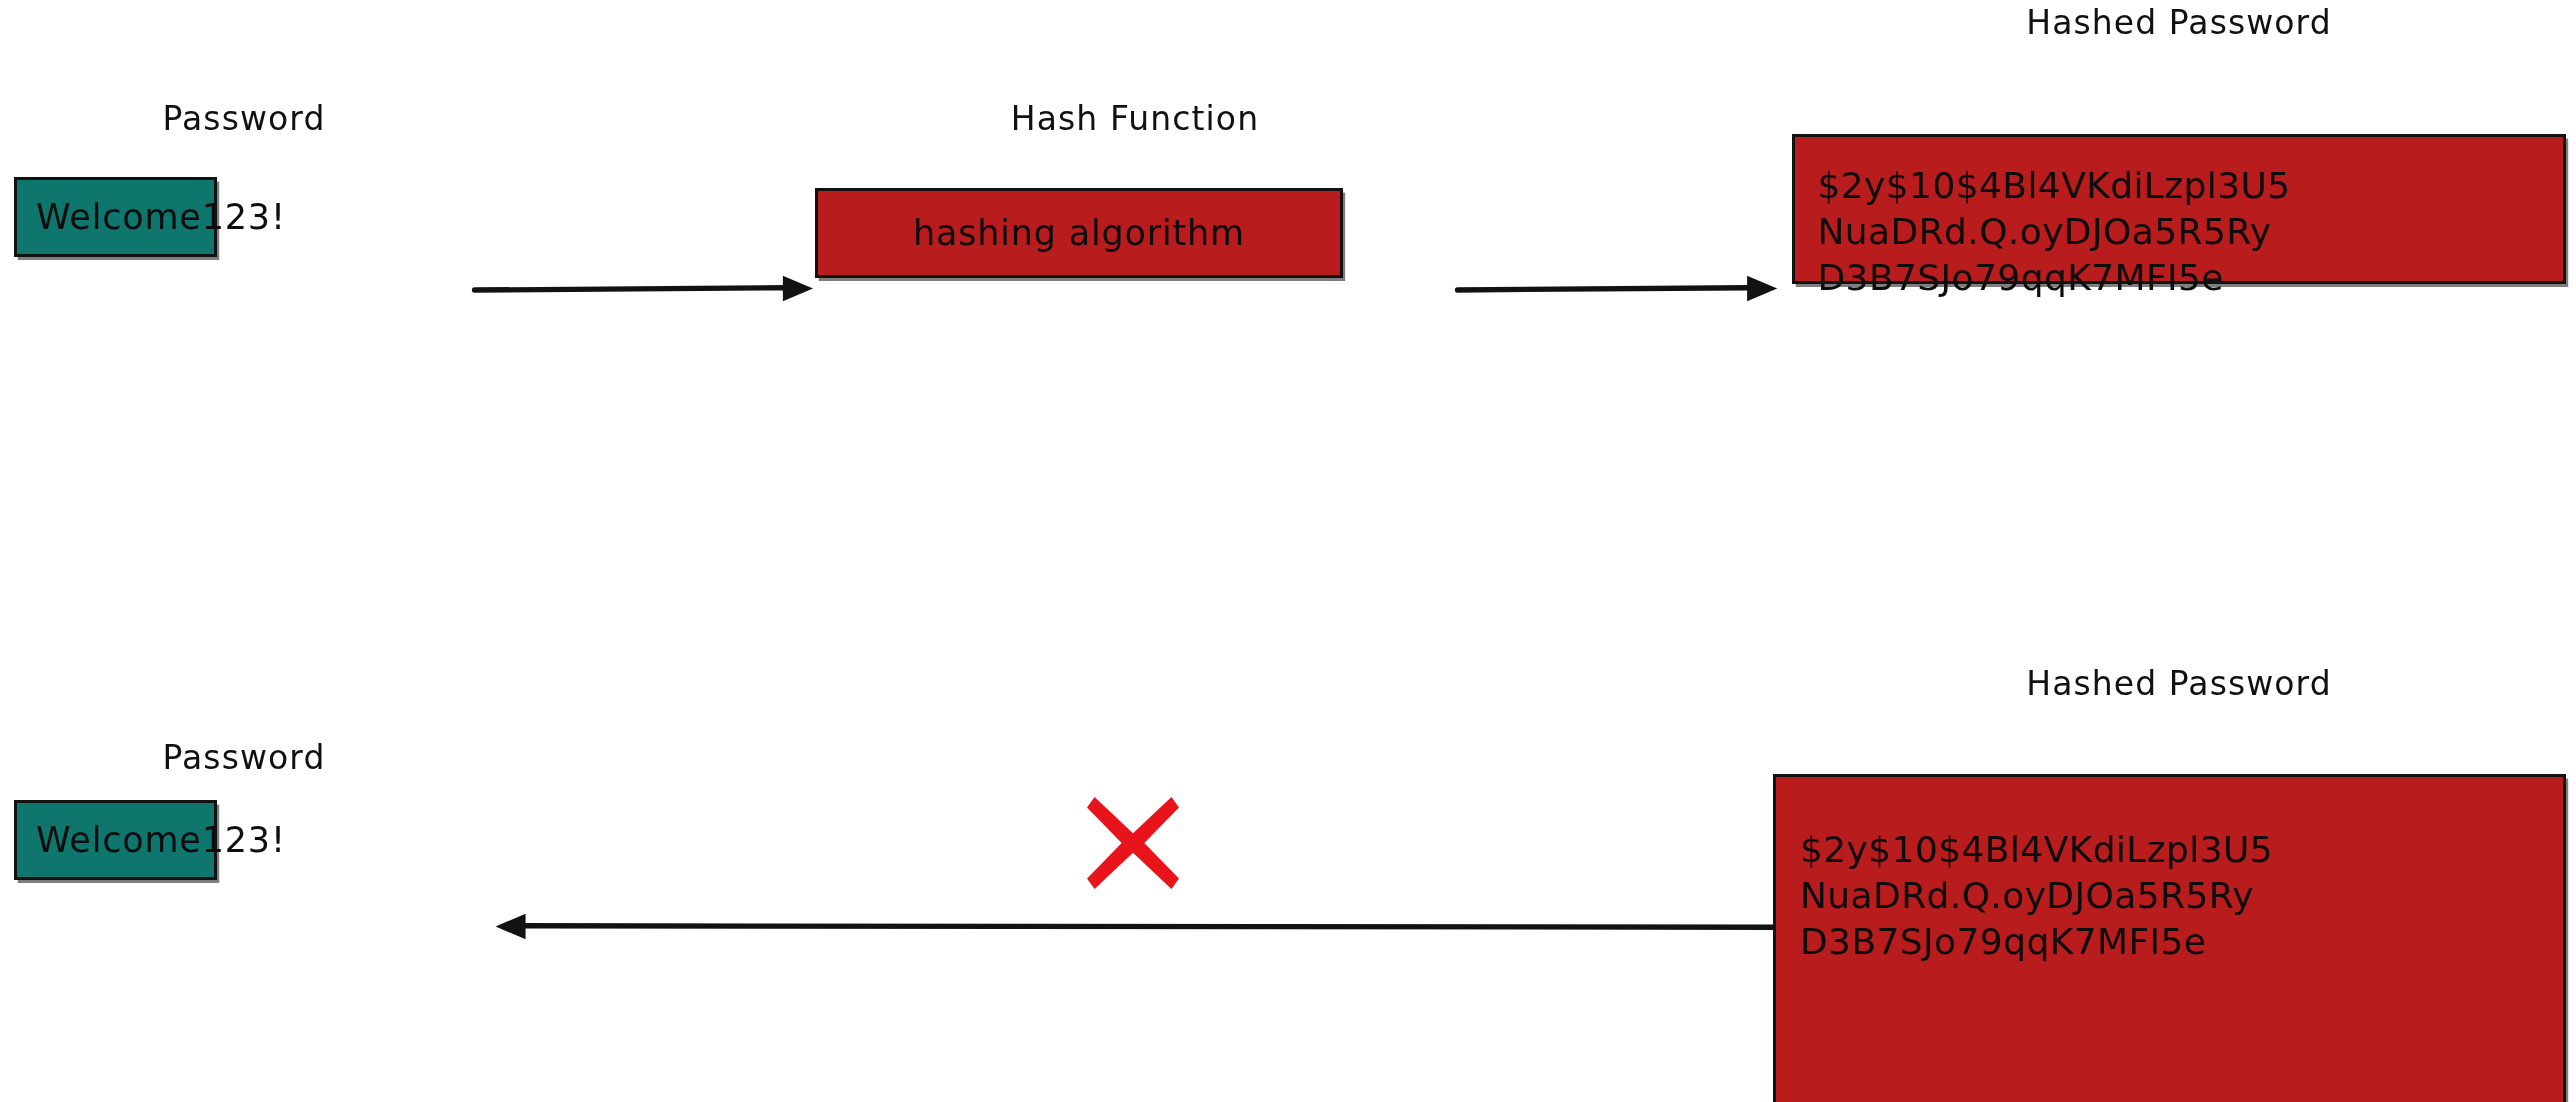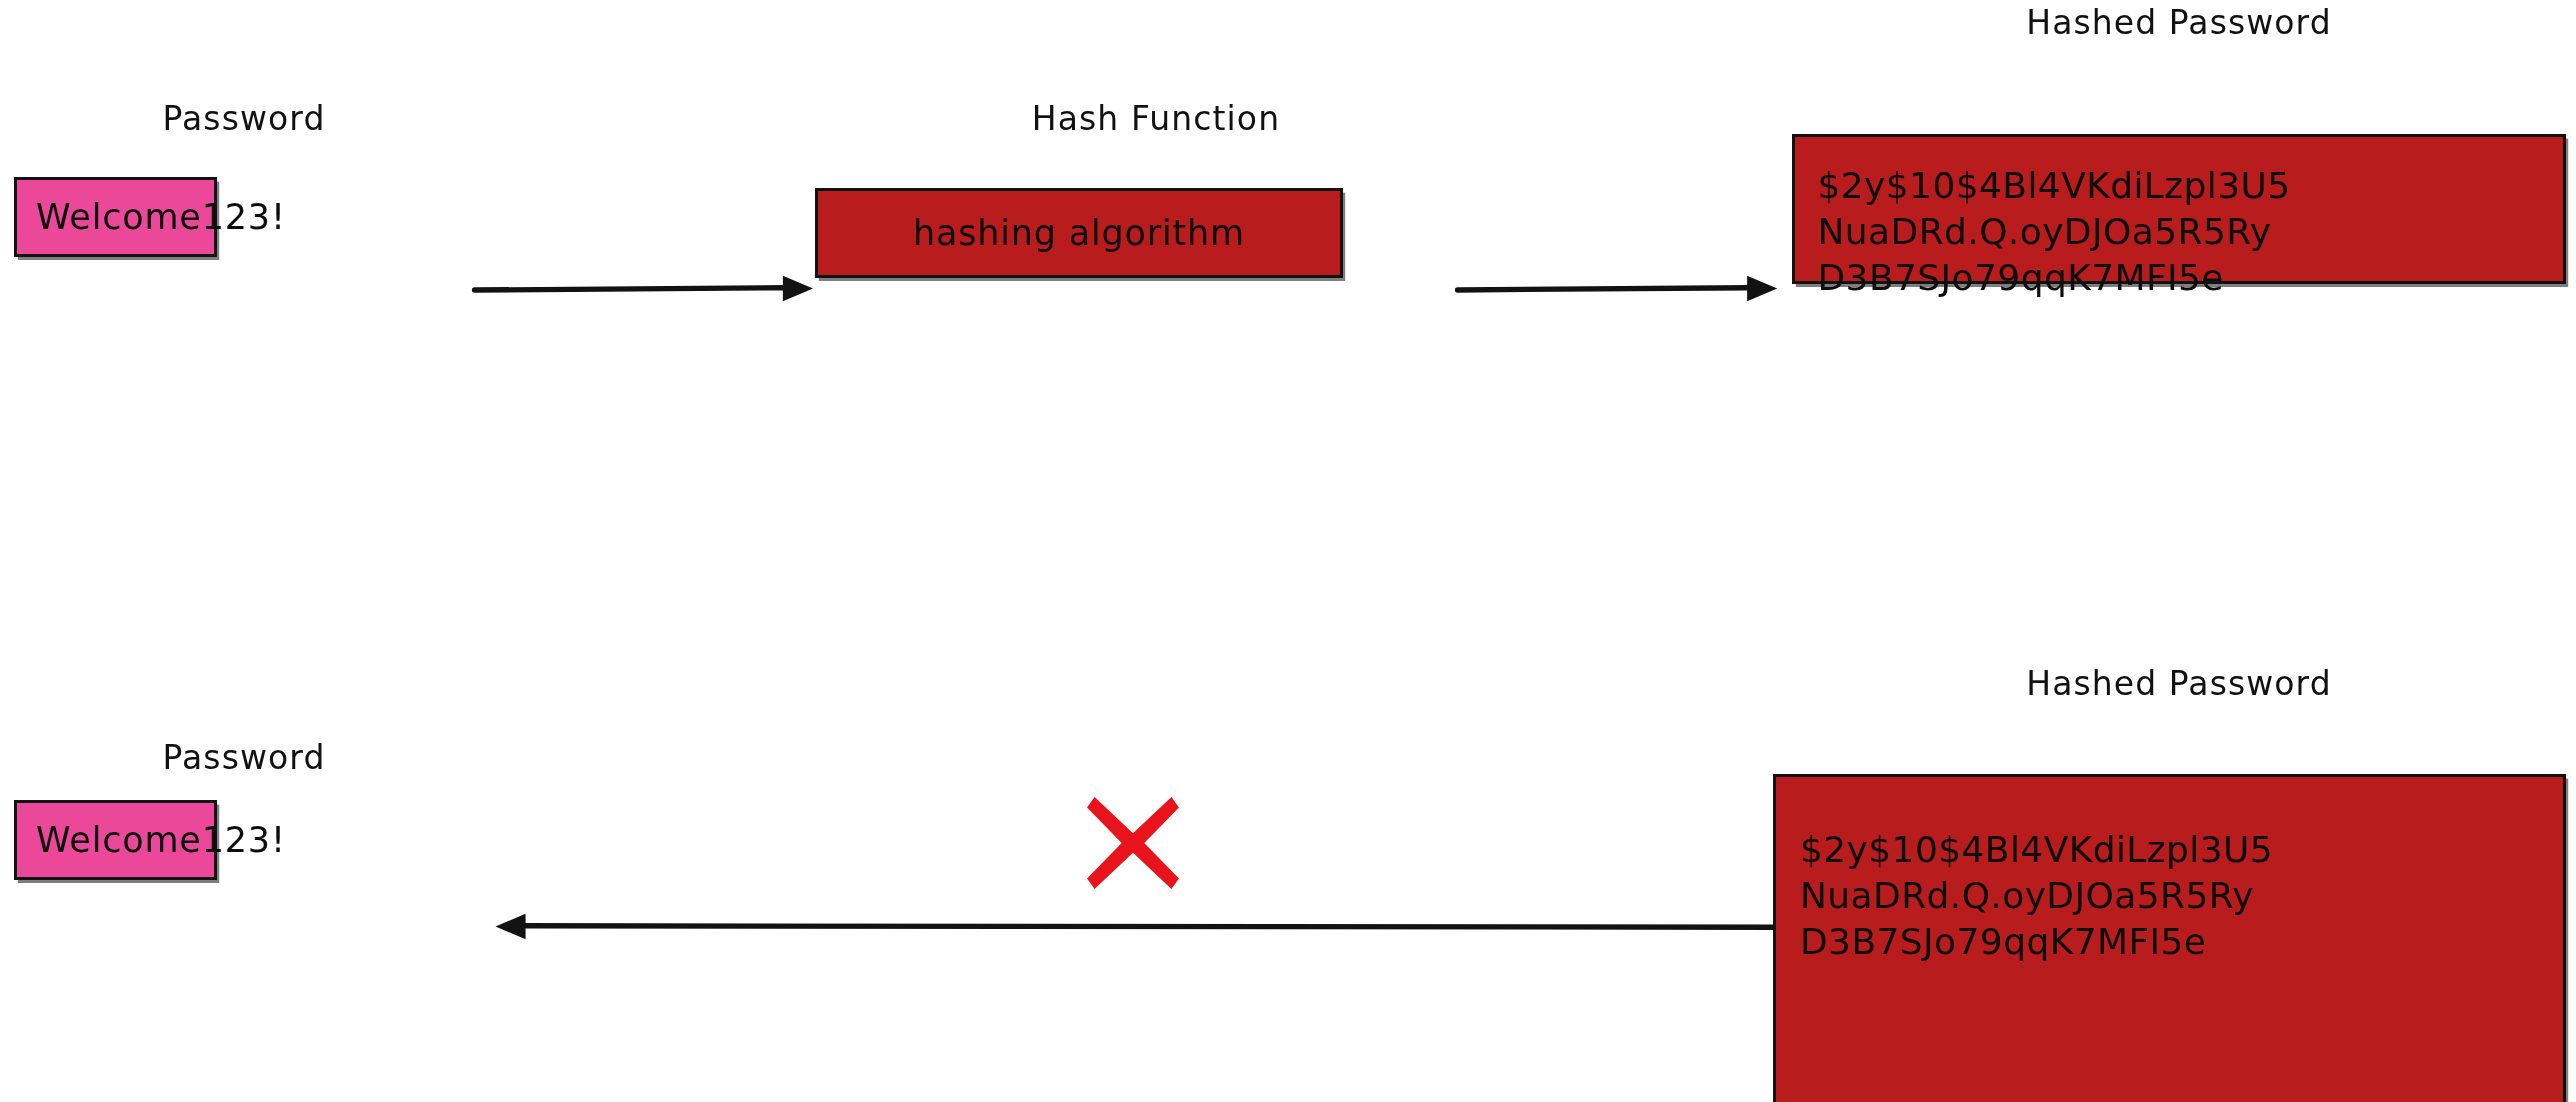--- a/index.html
+++ b/index.html
@@ -32,21 +32,21 @@
 
   
   .box {
     position: absolute;
     box-sizing: border-box;
     border: 3.8px solid #121212;
     display: flex;
     align-items: center;
     box-shadow: 3px 3.8px 0 -0.8px rgba(20,20,20,0.55);
   }
-  .box.yellow { background: #ec4899; }
+  .box.yellow { background: #0f766e; }
   .box.blue   { background: #b91c1c; }
 
   .box-text {
     font-family: "DejaVu Sans", sans-serif;
     font-size: 35px;
     color: #0d0d0d;
     letter-spacing: 0.8px;
     white-space: nowrap;
   }
 
@@ -80,21 +80,21 @@
     <span class="box-text">Welcome123!</span>
   </div>
 
   <div class="arrow" style="left:473px; top:271px;">
     <svg width="346" height="35" viewBox="0 0 460 46">
       <path d="M2 25 L415 22" stroke="#121212" stroke-width="7" fill="none" stroke-linecap="round"></path>
       <path d="M412 6 L452 23 L412 40 Z" fill="#121212"></path>
     </svg>
   </div>
 
-  <div class="caption" style="left:1135px; top:102px; transform:translateX(-50%);margin-left:21px;">Hash Function</div>
+  <div class="caption" style="left:1135px; top:102px; transform:translateX(-50%);">Hash Function</div>
 
   <div class="box blue" style="left:815px; top:188px; width:528px; height:90px; justify-content:center;">
     <span class="box-text">hashing algorithm</span>
   </div>
 
   <div class="arrow" style="left:1456px; top:271px;">
     <svg width="331" height="35" viewBox="0 0 440 46">
       <path d="M2 25 L390 22" stroke="#121212" stroke-width="7" fill="none" stroke-linecap="round"></path>
       <path d="M387 6 L427 23 L387 40 Z" fill="#121212"></path>
     </svg>

